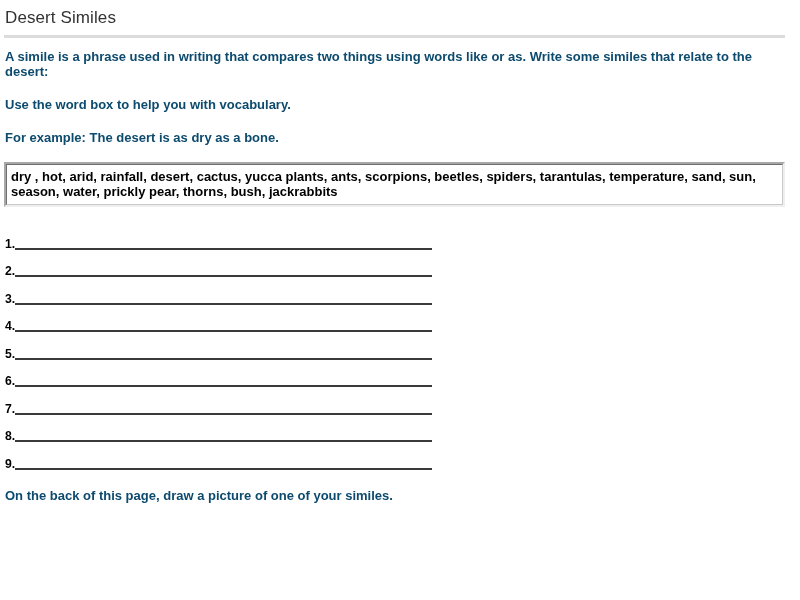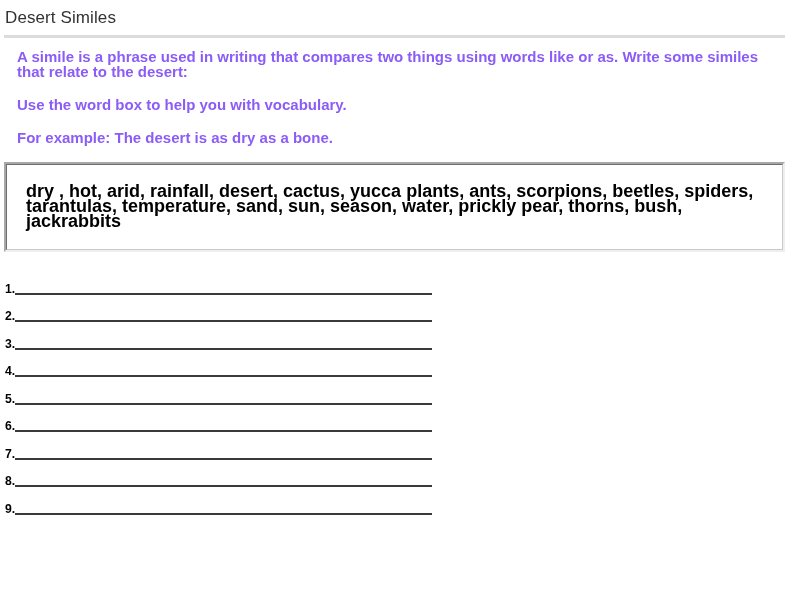--- a/index.html
+++ b/index.html
@@ -47,25 +47,25 @@
     background: #dcdcdc;
     border: 0;
   }
 
   
   .body-area {
     padding: 0 5px 0 5px;
   }
   .para {
     font-family: "Liberation Sans", sans-serif;
-    font-size: 15px;
+    font-size: 13px;
     font-weight: bold;
-    color: #8b5cf6;
+    color: #0c4a6e;
     line-height: 15px;
-    margin: 12px;
+    margin: 0;
     padding: 0;
   }
   .para-intro {
     margin-top: 11px;
     max-width: 770px;
   }
   .para-example {
     margin-top: 18px;
   }
   .para-usebox {
@@ -88,25 +88,25 @@
   }
   .wordbox-inner {
     border-top: 1px solid #6e6e6e;
     border-left: 1px solid #6e6e6e;
     border-right: 1px solid #c9c9c9;
     border-bottom: 1px solid #c9c9c9;
     padding: 4px 5px 5px 4px;
   }
   .wordbox-text {
     font-family: "Liberation Sans", sans-serif;
-    font-size: 18px;
+    font-size: 13px;
     font-weight: bold;
     color: #000000;
     line-height: 15px;
-    margin: 15px;
+    margin: 0;
   }
 
   
   .lines-area {
     margin-top: 17px;
     padding-left: 5px;
   }
   .answer-row {
     display: flex;
     align-items: flex-end;
@@ -215,14 +215,15 @@
     </div>
 
     <div class="answer-row" data-idx="8">
       <span class="answer-num">9.</span>
       <span class="answer-rule"></span>
     </div>
 
 
   </div>
 
+  <p class="para para-footer">On the back of this page, draw a picture of one of your similes.</p>
 
 </div>
 
 </body></html>

